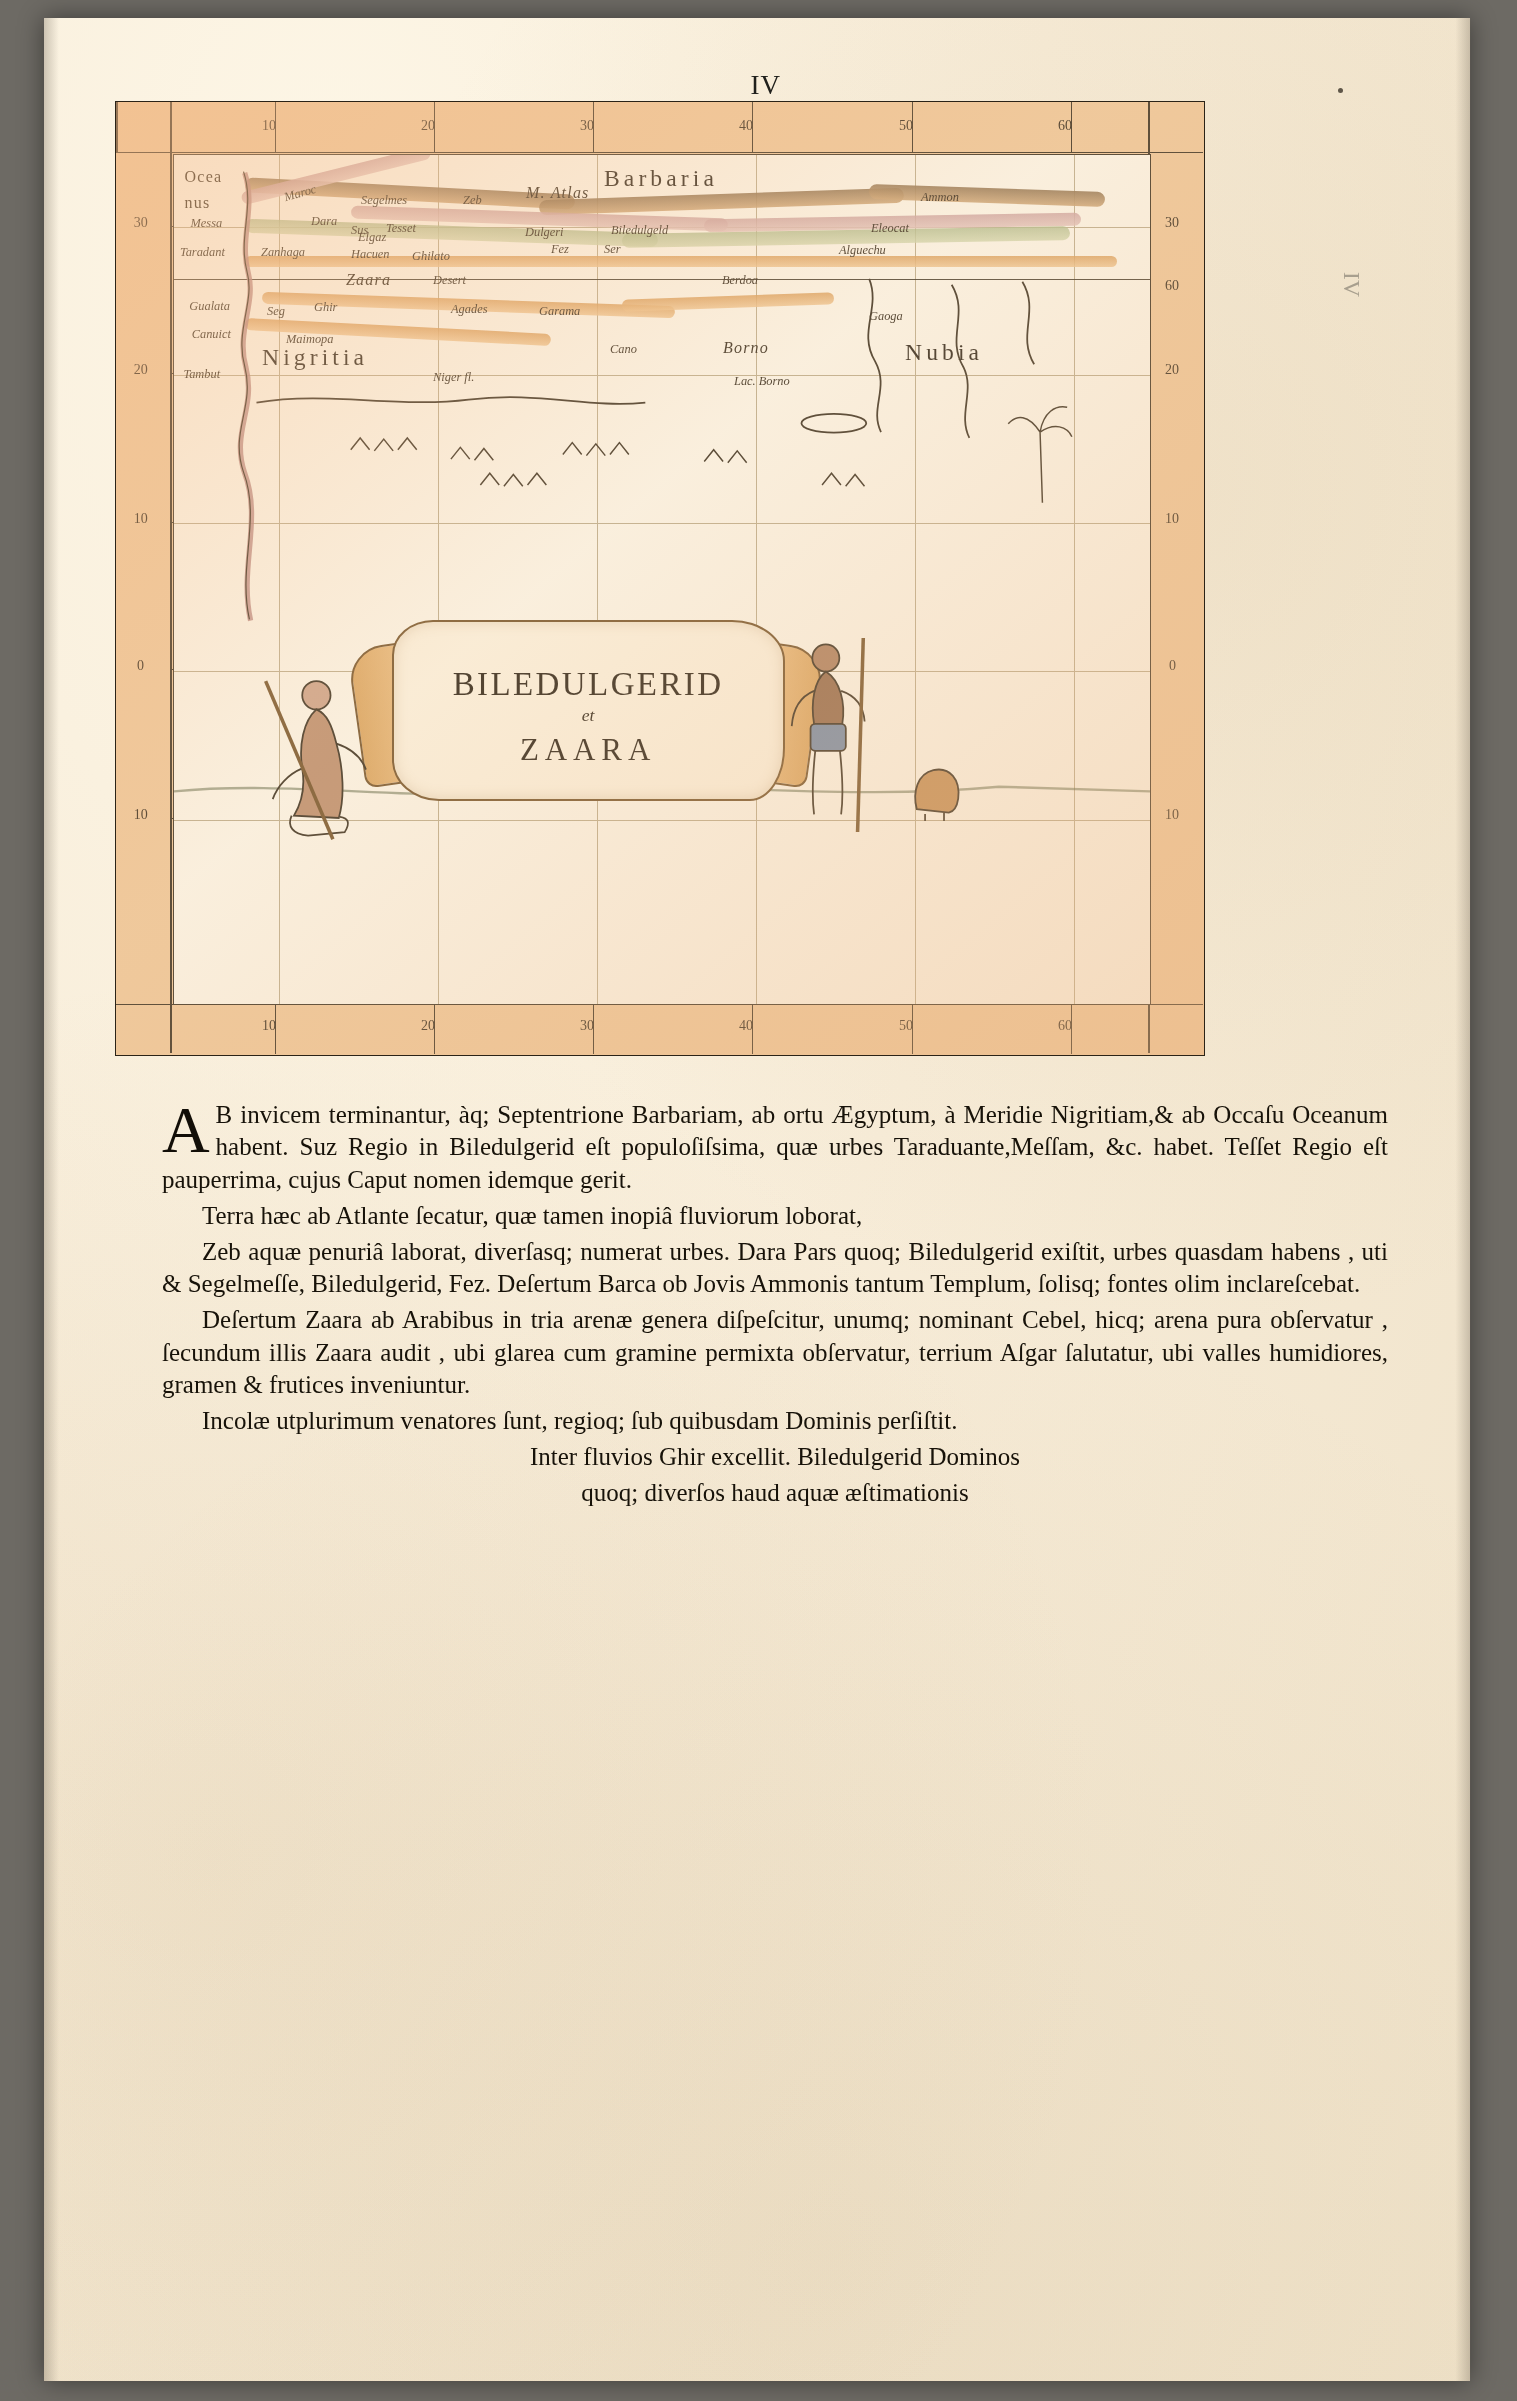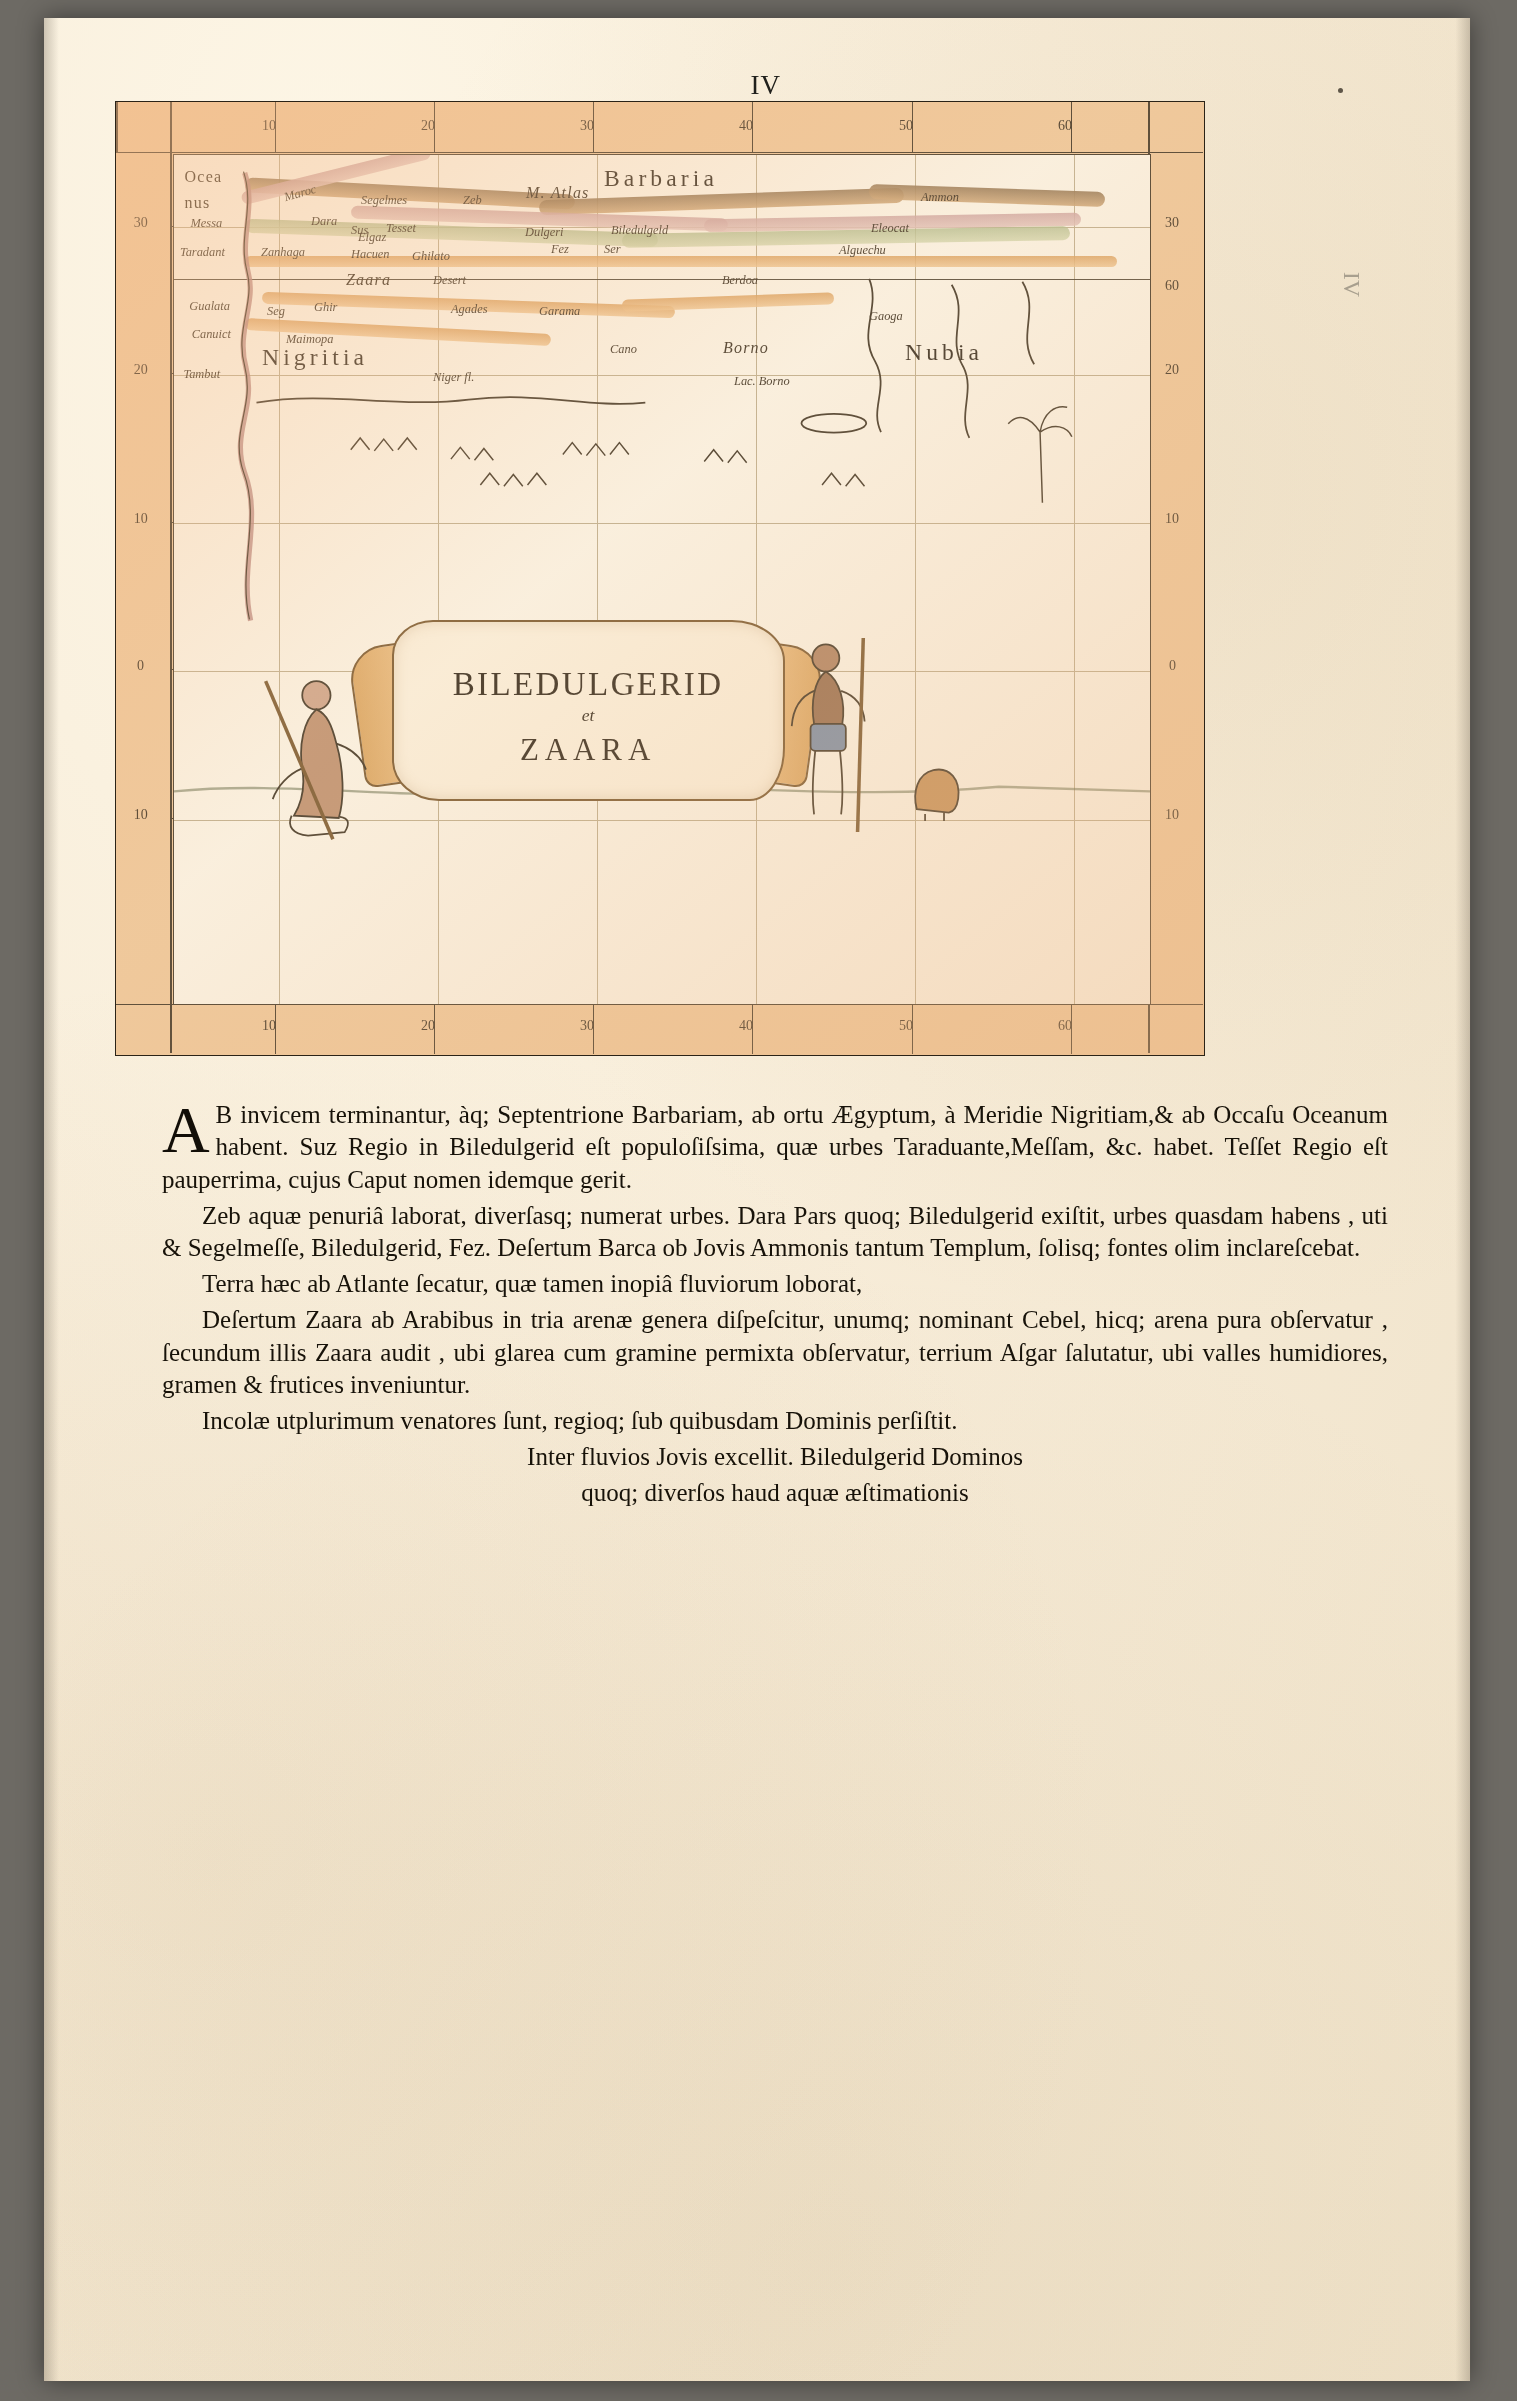--- a/index.html
+++ b/index.html
@@ -495,24 +495,24 @@
       </div>
     </div>
 
     <div class="text-block">
 
       <div class="para dropcap-para">
         <span class="dropcap">A</span>
         <span class="tail">B invicem terminantur,  àq; Septentrione Barbariam, ab ortu Ægyptum,  à Meridie Nigritiam,&amp; ab Occaſu Oceanum habent.  Suz Regio in Biledulgerid eſt populoſiſsima, quæ urbes Taraduante,Meſſam, &amp;c. habet.  Teſſet Regio eſt pauperrima, cujus Caput nomen idemque gerit.</span>
       </div>
 
+      <p class="para indent">Terra hæc ab Atlante ſecatur,  quæ tamen inopiâ fluviorum loborat,</p>
       <p class="para indent">Zeb aquæ penuriâ laborat, diverſasq; numerat urbes.  Dara Pars quoq; Biledulgerid exiſtit, urbes quasdam habens , uti &amp; Segelmeſſe, Biledulgerid, Fez.    Deſertum Barca ob Jovis Ammonis tantum Templum, ſolisq; fontes olim inclareſcebat.</p>
-      <p class="para indent">Terra hæc ab Atlante ſecatur,  quæ tamen inopiâ fluviorum loborat,</p>
       <p class="para indent">Deſertum Zaara ab Arabibus in tria arenæ genera diſpeſcitur, unumq; nominant Cebel,  hicq; arena pura obſervatur ,  ſecundum illis Zaara audit ,  ubi glarea cum gramine permixta obſervatur, terrium Aſgar ſalutatur,  ubi valles humidiores,  gramen &amp; frutices inveniuntur.</p>
       <p class="para indent">Incolæ utplurimum venatores ſunt,  regioq; ſub quibusdam Dominis perſiſtit.</p>
 
-      <p class="para center">Inter fluvios Jovis excellit. Biledulgerid Dominos</p>
+      <p class="para center">Inter fluvios Ghir excellit. Biledulgerid Dominos</p>
       <p class="para center">quoq; diverſos haud aquæ æſtimationis</p>
     </div>
 
   </div>
 </div>
 
 
 </body></html>

